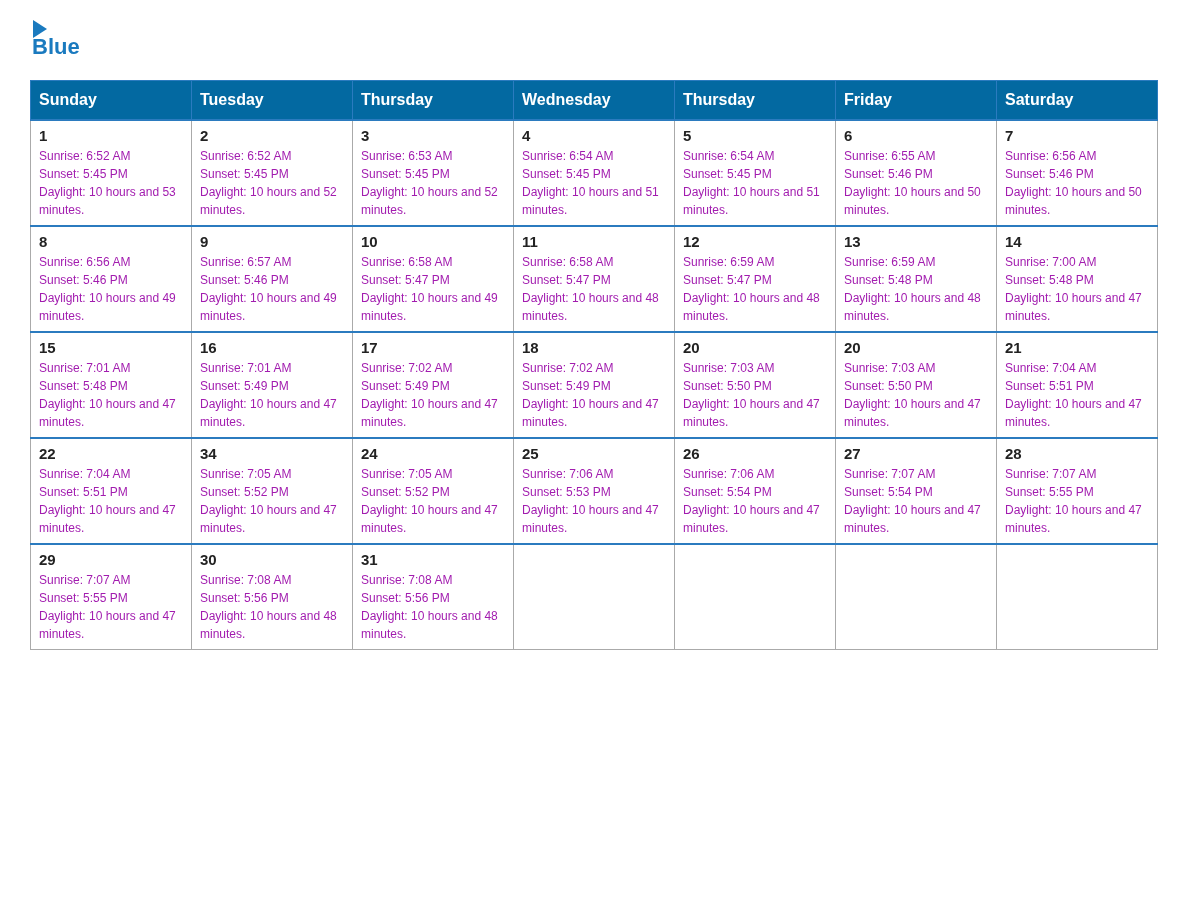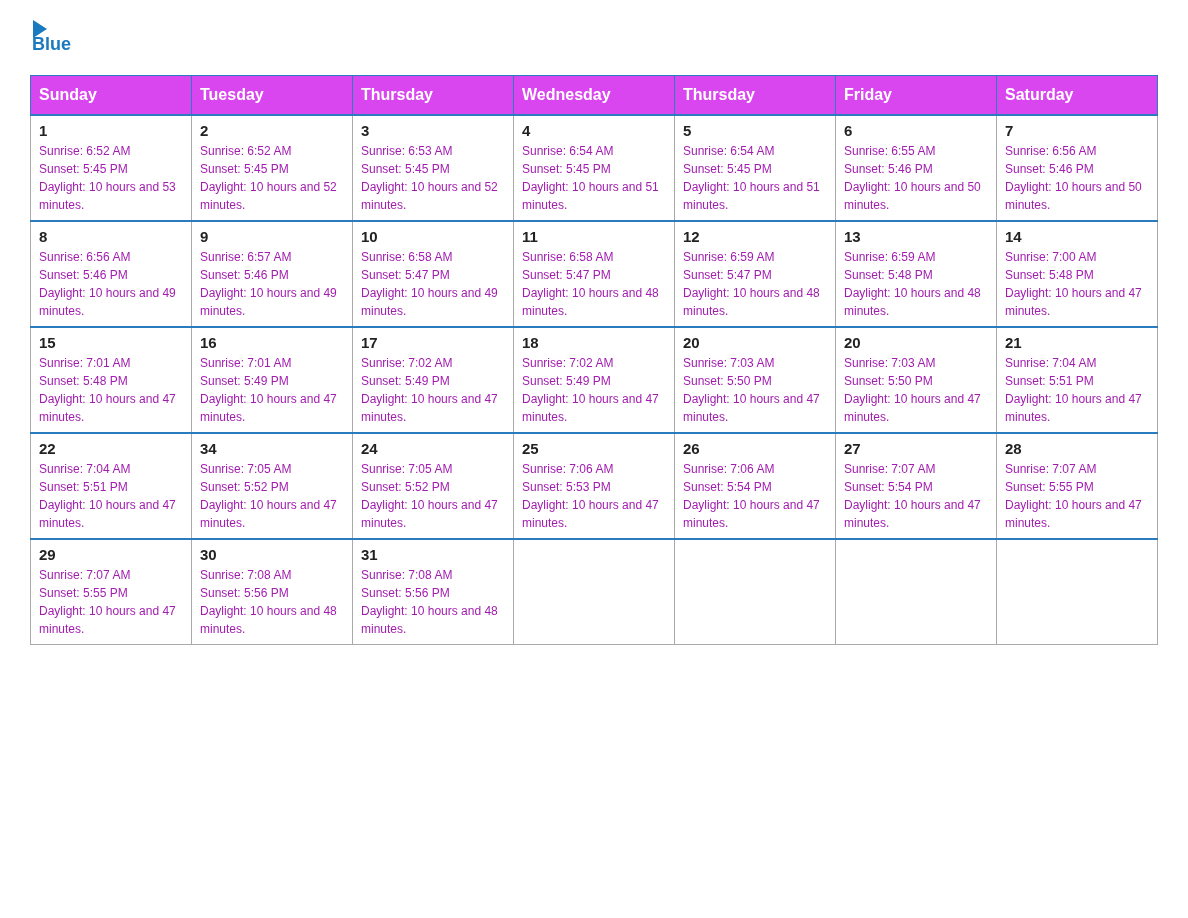--- a/index.html
+++ b/index.html
@@ -34,21 +34,21 @@
       height: 0;
       border-left: 14px solid #1a7abf;
       border-top: 9px solid transparent;
       border-bottom: 9px solid transparent;
       margin: 0 3px;
       display: inline-block;
     }
     .logo-blue { color: #1a7abf; }
     .logo-subtitle {
       color: #1a7abf;
-      font-size: 18px;
+      font-size: 22px;
       font-weight: bold;
       margin-top: -4px;
       margin-left: 2px;
     }
     .title-area {
       text-align: right;
     }
     .calendar-title {
       font-size: 52px;
       font-weight: bold;
@@ -59,21 +59,21 @@
       font-size: 22px;
       color: #444;
       margin-top: 4px;
     }
     .calendar-table {
       width: 100%;
       border-collapse: collapse;
       table-layout: fixed;
     }
     .calendar-table th {
-      background-color: #d946ef;
+      background-color: #0369a1;
       color: #ffffff;
       font-size: 16px;
       font-weight: bold;
       padding: 10px 8px;
       text-align: left;
       border: 1px solid #2b7bbf;
     }
     .calendar-table td {
       border: 1px solid #aaaaaa;
       vertical-align: top;

